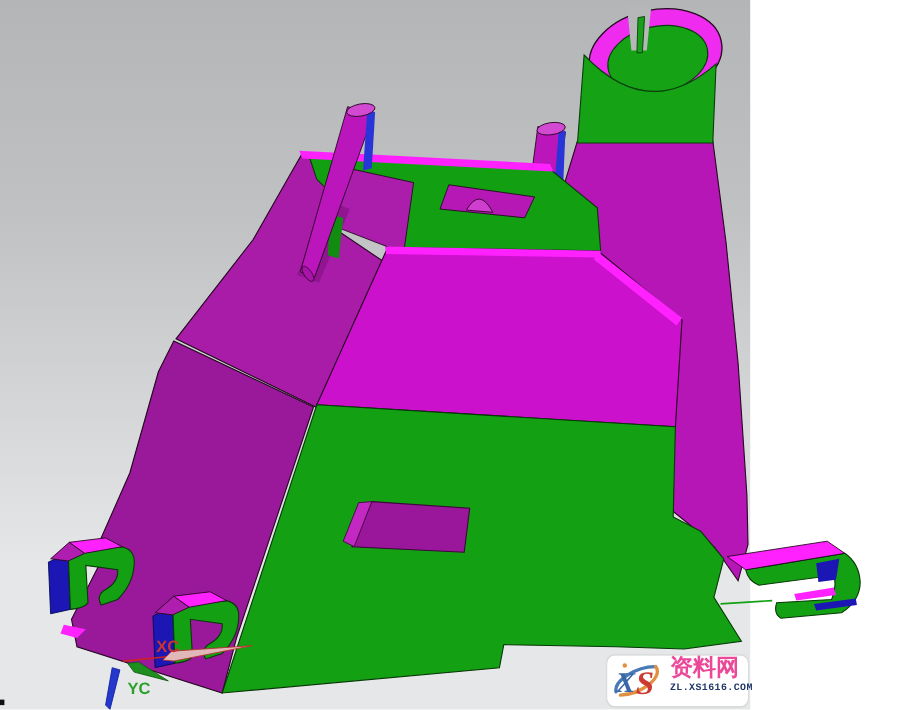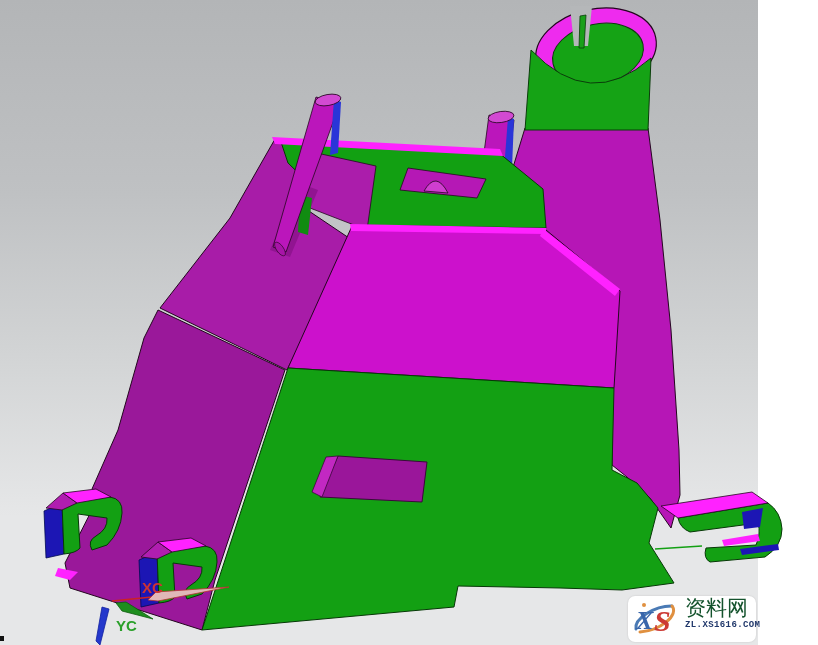--- a/index.html
+++ b/index.html
@@ -1,30 +1,30 @@
 <!DOCTYPE html>
 <html><head>
 <meta charset="utf-8">
 <style>
   html,body{margin:0;padding:0;}
   body{width:818px;height:645px;overflow:hidden;font-family:"Liberation Sans",sans-serif;}
   .viewport{
-    position:relative;width:758px;height:645px;
+    position:relative;width:682px;height:645px;
     background:linear-gradient(180deg,#b3b5b7 0%,#bfc1c3 30%,#d2d4d5 55%,#e6e7e8 80%,#e6e7e8 100%);
   }
   .viewport svg{position:absolute;left:0;top:0;}
   .wcs-label{font-family:"Liberation Sans",sans-serif;font-size:15px;font-weight:bold;}
   .watermark{
     position:absolute;right:2px;bottom:3px;width:128px;height:46px;
     background:#ffffff;border-radius:7px;display:flex;align-items:center;
     box-shadow:0 0 2px rgba(0,0,0,0.15);
   }
   .wm-logo{position:absolute;left:2px;top:1px;}
   .wm-text{position:absolute;left:57px;top:1px;line-height:1;}
-  .wm-name{font-size:21px;font-weight:normal;color:#14532d;letter-spacing:0px;font-family:"Liberation Sans",sans-serif;}
+  .wm-name{font-size:21px;font-weight:bold;color:#ec4899;letter-spacing:0px;font-family:"Liberation Sans",sans-serif;}
   .wm-url{display:block;margin-top:3px;font-size:9px;font-weight:bold;color:#21386b;letter-spacing:0.4px;font-family:"Liberation Mono","Liberation Sans",monospace;}
 </style>
 </head>
 <body>
 
 <div class="viewport">
 
   <svg width="818" height="645" viewBox="0 0 818 645">
 
     <g>

